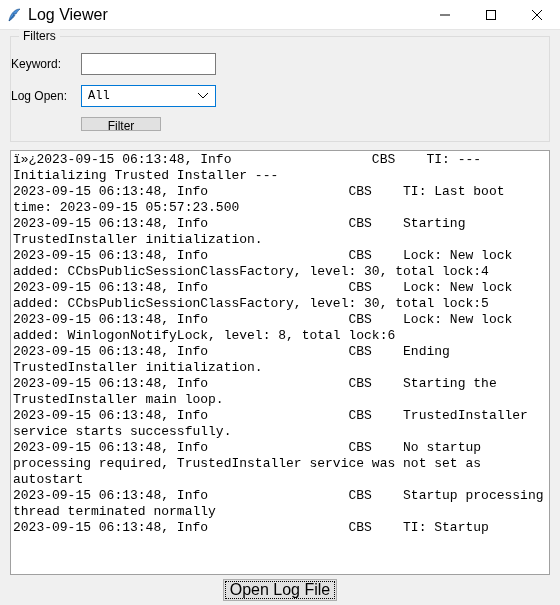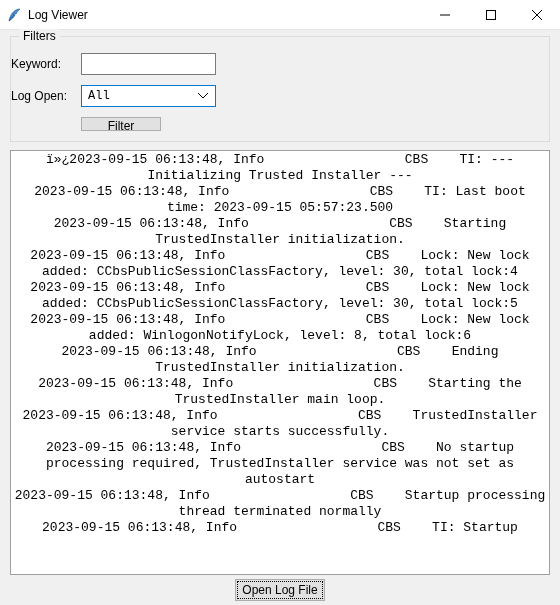--- a/index.html
+++ b/index.html
@@ -30,21 +30,21 @@
     display: flex;
     align-items: center;
     padding-left: 6px;
     border-bottom: 1px solid #e5e5e5;
   }
   .titlebar .feather {
     width: 16px; height: 16px; margin-right: 6px;
   }
   .titlebar .title {
     flex: 1;
-    font-size: 12px;
+    font-size: 16px;
   }
   .winbtn {
     width: 46px;
     height: 30px;
     display: flex;
     align-items: center;
     justify-content: center;
     font-family: "Segoe MDL2 Assets", "Segoe UI Symbol", sans-serif;
   }
   .winbtn svg { pointer-events: none; }
@@ -124,36 +124,35 @@
     overflow: hidden;
   }
   .logtext {
     font-family: "Courier New", monospace;
     font-size: 13px;
     line-height: 16px;
     white-space: pre-wrap;
     word-break: break-word;
     padding: 1px 2px;
     color: #000;
-    text-align: center;
   }
   
   .bottom-row {
     display: flex;
     flex-direction: column;
     align-items: center;
     padding: 2px 0 4px 0;
   }
   button.openbtn {
     min-width: 90px;
     height: 22px;
     background: var(--btn-bg);
     border: 1px solid var(--btn-border);
     font-family: inherit;
-    font-size: 12px;
+    font-size: 16px;
     cursor: pointer;
     outline: 1px dotted #000;
     outline-offset: -3px;
   }
 </style>
 </head>
 <body>
 
 <div class="titlebar">
   <span class="feather">

